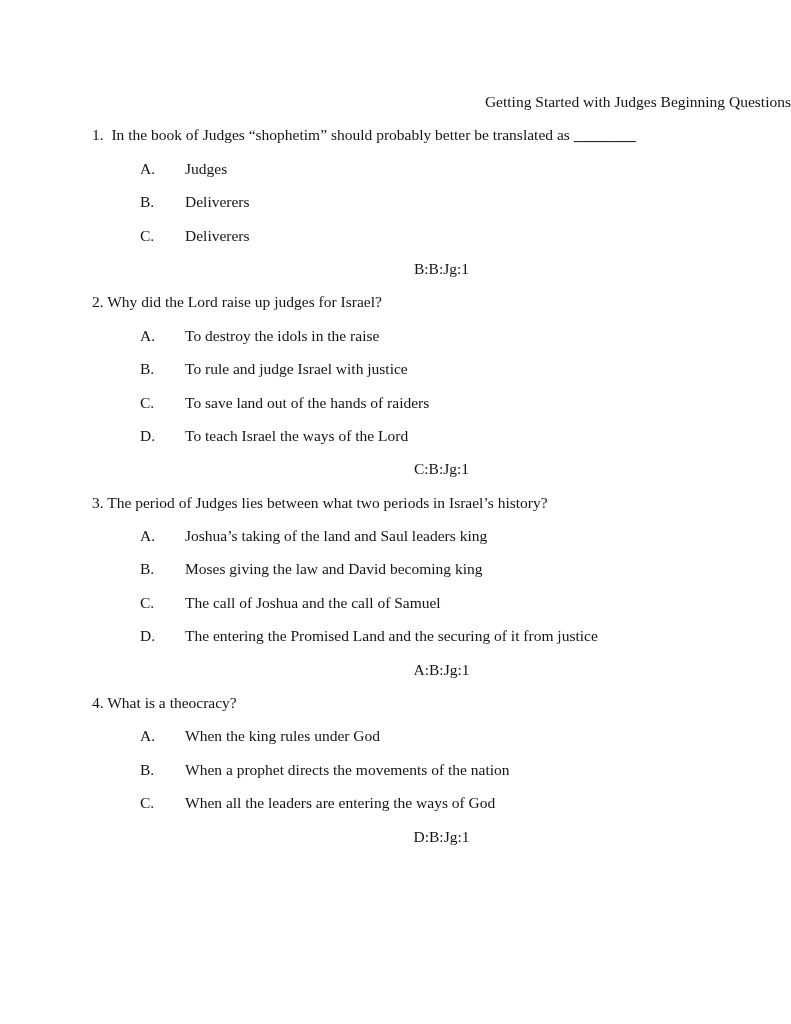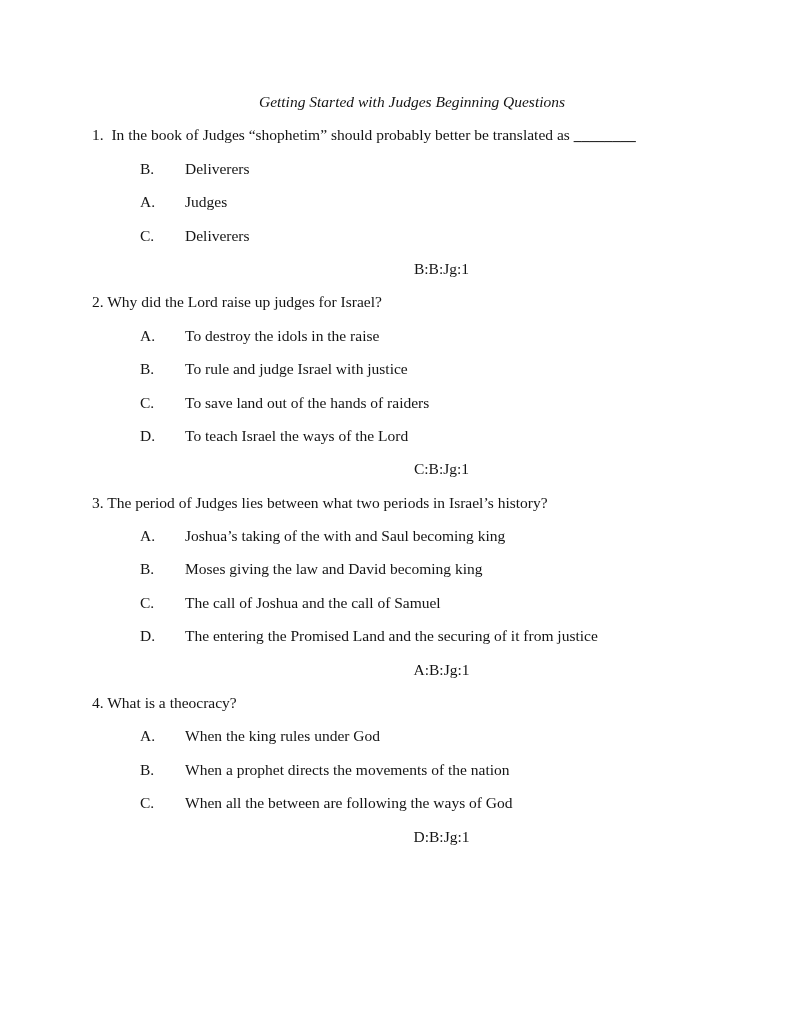--- a/index.html
+++ b/index.html
@@ -19,23 +19,22 @@
   }
   .doc {
     padding-top: 85px;
   }
   .line {
     height: 33.4px;
     line-height: 33.4px;
     white-space: pre;
   }
   .title {
-    text-align: center;
+    text-align: right;
     padding-left: 33px; 
-    font-style: italic;
   }
   .q {
     padding-left: 92px;
   }
   .opt {
     padding-left: 140px;
   }
   .opt-letter {
     display: inline-block;
     width: 45px;
@@ -52,23 +51,23 @@
 </head>
 <body>
 
 <div class="page">
   <div class="doc">
     <div class="line title">Getting Started with Judges Beginning Questions</div>
     <div id="questions">
   <div>
     <div class="line q"><span class="q-text">1.  In the book of Judges “shophetim” should probably better be translated as </span><span class="blank">________</span></div>
     <div class="options">
+  <div class="line opt"><span class="opt-letter">A.</span><span class="opt-text">Judges</span></div>
+
   <div class="line opt"><span class="opt-letter">B.</span><span class="opt-text">Deliverers</span></div>
-
-  <div class="line opt"><span class="opt-letter">A.</span><span class="opt-text">Judges</span></div>
 
   <div class="line opt"><span class="opt-letter">C.</span><span class="opt-text">Deliverers</span></div>
 
 </div>
     <div class="line a-code">B:B:Jg:1</div>
   </div>
 
   <div>
     <div class="line q"><span class="q-text">2. Why did the Lord raise up judges for Israel?</span><span class="blank"></span></div>
     <div class="options">
@@ -79,38 +78,38 @@
   <div class="line opt"><span class="opt-letter">C.</span><span class="opt-text">To save land out of the hands of raiders</span></div>
 
   <div class="line opt"><span class="opt-letter">D.</span><span class="opt-text">To teach Israel the ways of the Lord</span></div>
 </div>
     <div class="line a-code">C:B:Jg:1</div>
   </div>
 
   <div>
     <div class="line q"><span class="q-text">3. The period of Judges lies between what two periods in Israel’s history?</span><span class="blank"></span></div>
     <div class="options">
-  <div class="line opt"><span class="opt-letter">A.</span><span class="opt-text">Joshua’s taking of the with and Saul becoming king</span></div>
+  <div class="line opt"><span class="opt-letter">A.</span><span class="opt-text">Joshua’s taking of the land and Saul leaders king</span></div>
 
   <div class="line opt"><span class="opt-letter">B.</span><span class="opt-text">Moses giving the law and David becoming king</span></div>
 
   <div class="line opt"><span class="opt-letter">C.</span><span class="opt-text">The call of Joshua and the call of Samuel</span></div>
 
   <div class="line opt"><span class="opt-letter">D.</span><span class="opt-text">The entering the Promised Land and the securing of it from justice</span></div>
 </div>
     <div class="line a-code">A:B:Jg:1</div>
   </div>
 
   <div>
     <div class="line q"><span class="q-text">4. What is a theocracy?</span><span class="blank"></span></div>
     <div class="options">
   <div class="line opt"><span class="opt-letter">A.</span><span class="opt-text">When the king rules under God</span></div>
 
   <div class="line opt"><span class="opt-letter">B.</span><span class="opt-text">When a prophet directs the movements of the nation</span></div>
 
-  <div class="line opt"><span class="opt-letter">C.</span><span class="opt-text">When all the between are following the ways of God</span></div>
+  <div class="line opt"><span class="opt-letter">C.</span><span class="opt-text">When all the leaders are entering the ways of God</span></div>
 
 </div>
     <div class="line a-code">D:B:Jg:1</div>
   </div>
 </div>
   </div>
 </div>
 
 </body></html>

